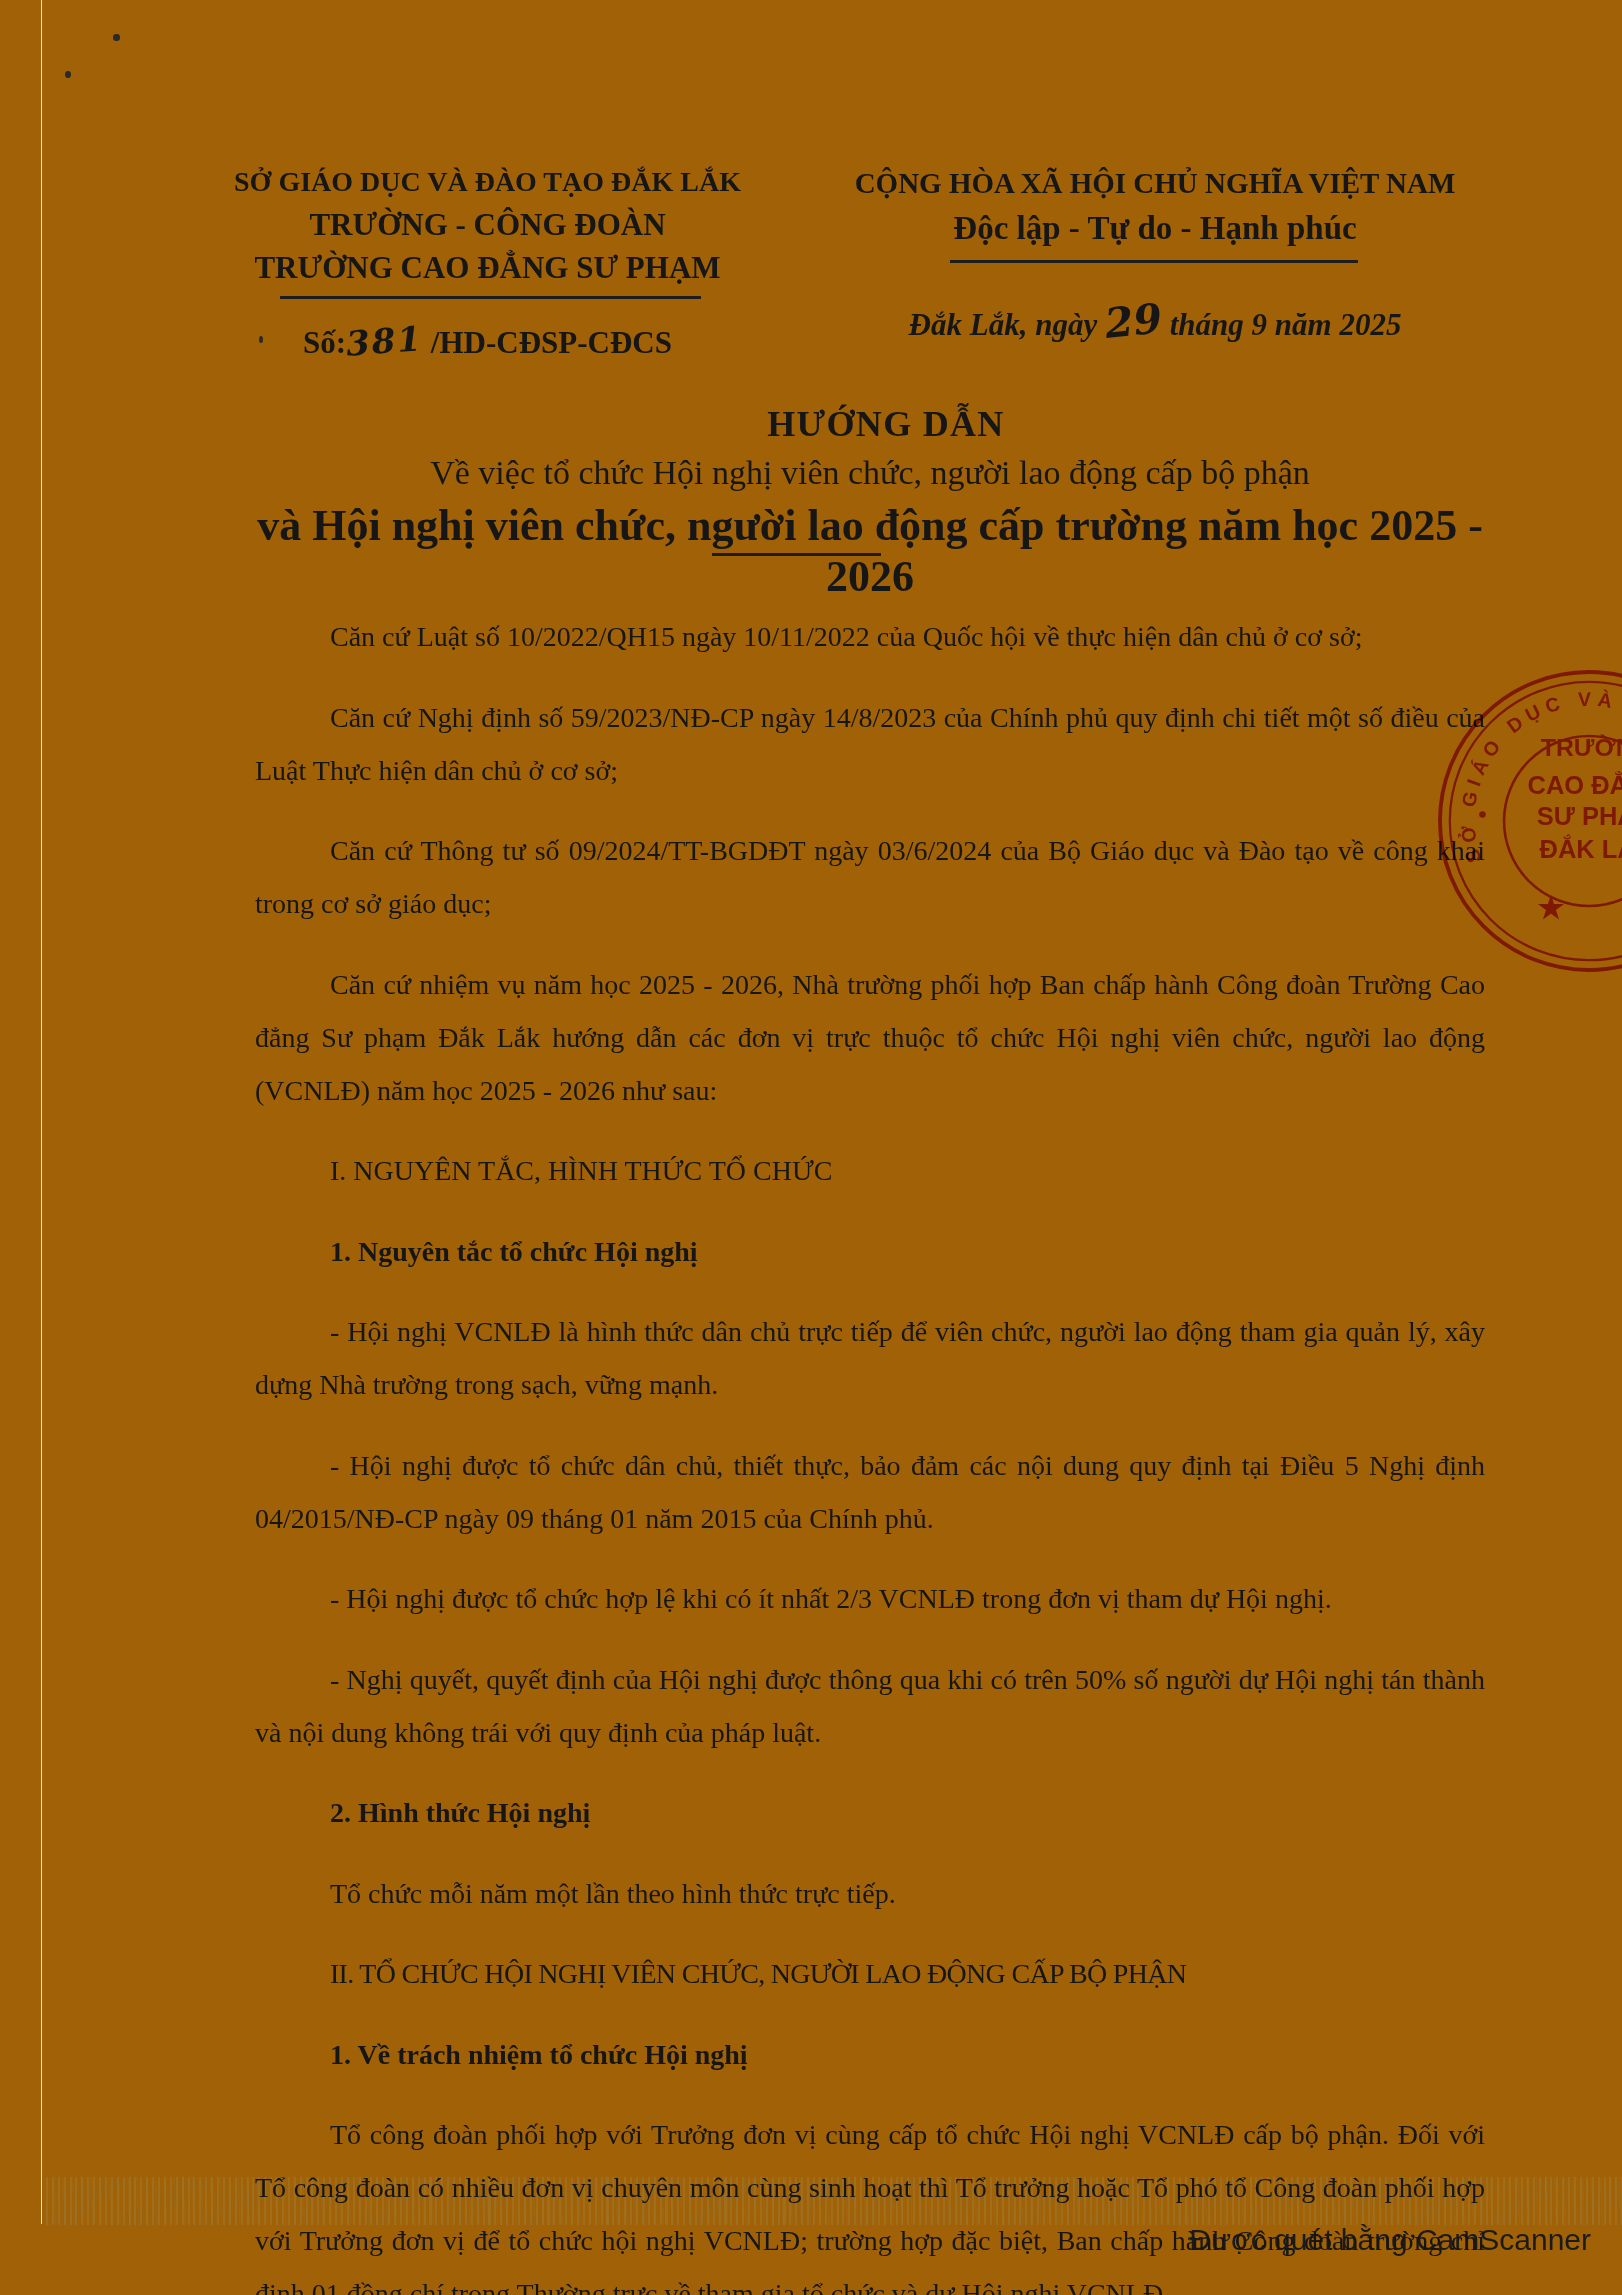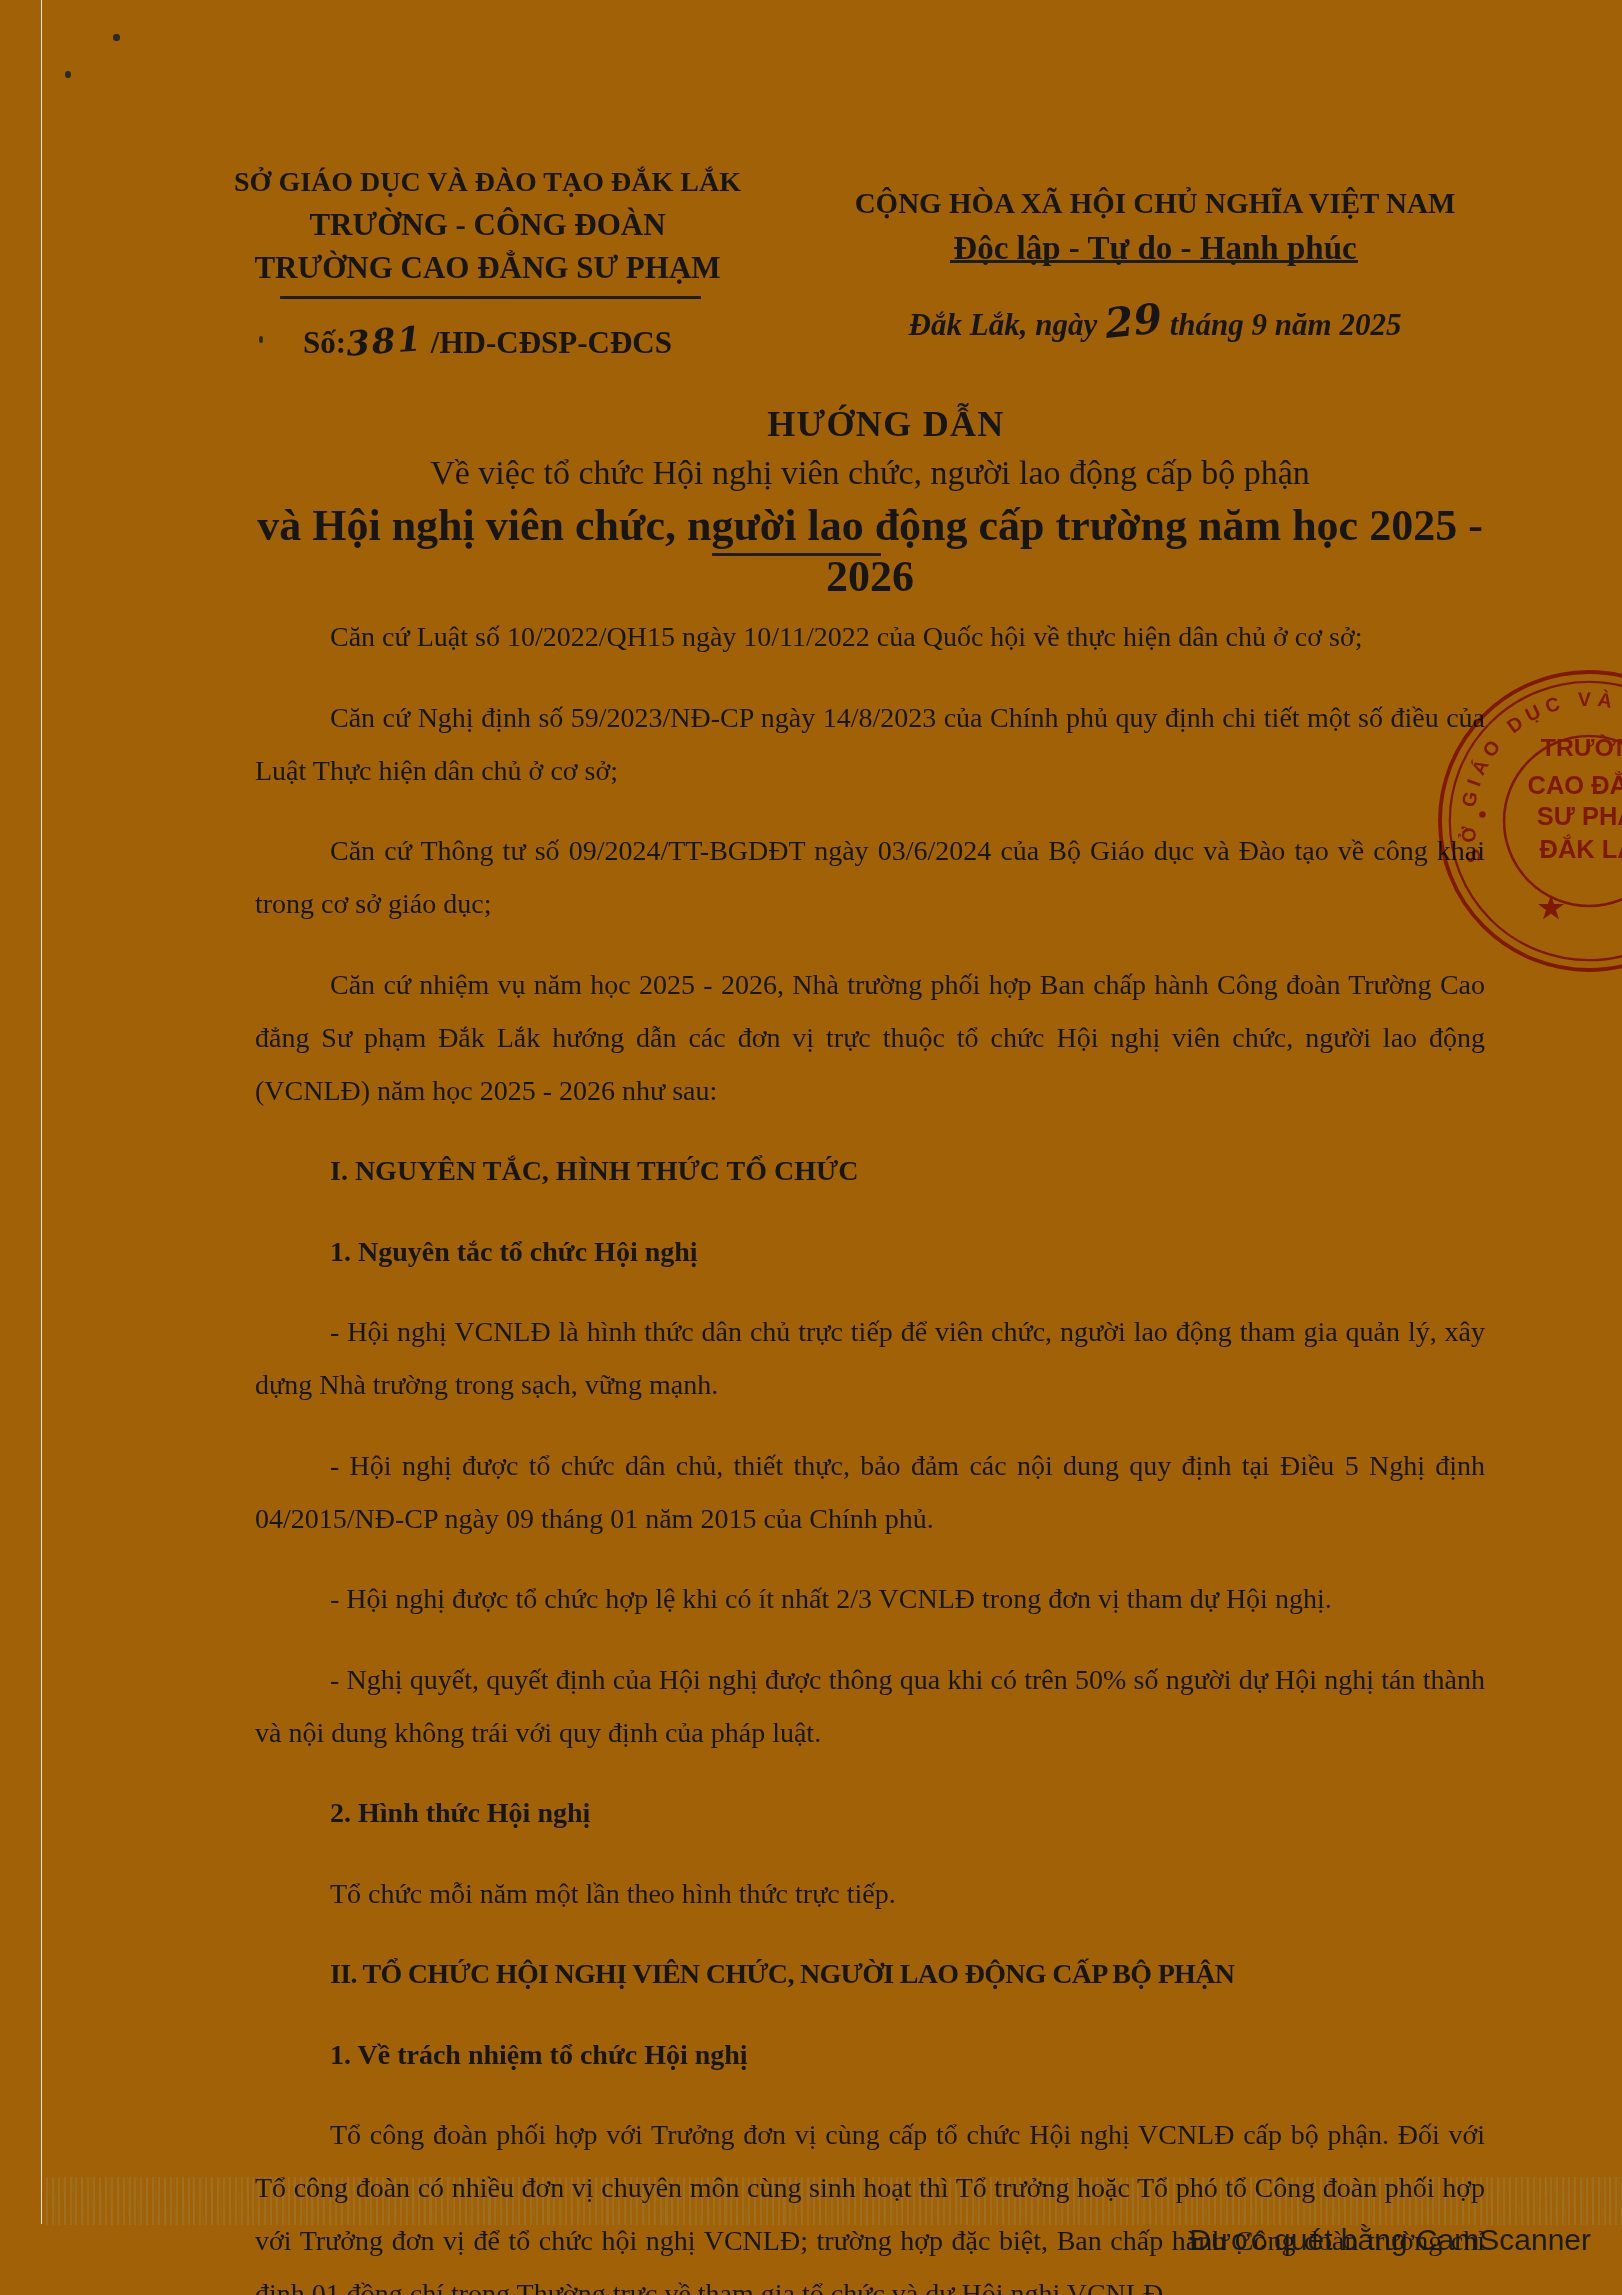--- a/index.html
+++ b/index.html
@@ -24,38 +24,38 @@
   }
   
   .hdr-left{position:absolute;left:203px;top:161px;width:569px;text-align:center;font-weight:700;}
   .hdr-left .l1{font-size:28px;line-height:42px;}
   .hdr-left .l2{font-size:31px;line-height:43px;}
   .hdr-left .l3{font-size:31px;line-height:44px;}
   .rule{position:absolute;background:#1d1d1d;}
   .hdr-left-rule{left:280px;top:296px;width:421px;height:2.6px;}
   .so-line{position:absolute;left:203px;top:321px;width:569px;text-align:center;font-size:31px;font-weight:700;white-space:nowrap;}
   .hdr-right{position:absolute;left:818px;top:162px;width:674px;text-align:center;font-weight:700;}
-  .hdr-right .l1{font-size:29px;line-height:43px;margin-top:20px;}
+  .hdr-right .l1{font-size:29px;line-height:43px;}
   .hdr-right .l2{font-size:33px;line-height:47px;}
   .hdr-right-rule{left:950px;top:260px;width:408px;height:2.6px;}
   .date-line{position:absolute;left:818px;top:307px;width:674px;text-align:center;font-size:31px;font-style:italic;font-weight:700;white-space:nowrap;}
   .hand{font-family:"DejaVu Serif", serif;font-style:italic;font-weight:700;display:inline-block;}
   .hand-so{font-size:34px;transform:rotate(-4deg);letter-spacing:2px;}
   .hand-day{font-size:41px;transform:rotate(-6deg);line-height:0;}
   
   .title-main{position:absolute;left:271px;top:403px;width:1230px;text-align:center;font-size:36px;font-weight:700;letter-spacing:1.3px;}
   .title-sub1{position:absolute;left:255px;top:454px;width:1230px;text-align:center;font-size:34px;font-weight:400;}
   .title-sub2{position:absolute;left:255px;top:500px;width:1230px;text-align:center;font-size:44px;font-weight:700;}
   .title-rule{left:712px;top:553px;width:169px;height:2.6px;}
   
   .body-col{position:absolute;left:255px;top:610px;width:1230px;font-size:28px;line-height:53px;z-index:2;}
   .body-col .blk{margin:27.5px 0 0 0;}
   .body-col .blk:first-child{margin-top:0;}
   .para{text-align:justify;text-indent:75px;}
-  .h-roman{font-weight:700;text-indent:75px;white-space:nowrap;}
+  .h-roman{font-weight:400;text-indent:75px;white-space:nowrap;}
   .h-roman.condensed{letter-spacing:-0.7px;}
   .h-num{font-weight:700;text-indent:75px;}
   
   .stamp{position:absolute;left:1406px;top:638px;width:366px;height:366px;z-index:5;mix-blend-mode:multiply;opacity:.92;}
   .stamp text{font-family:"Liberation Sans", sans-serif;font-weight:700;}
   .stamp .ring-txt{font-size:30px;letter-spacing:9px;}
   .stamp .in1{font-size:38px;}
   .stamp .in2{font-size:39px;}
   .stamp .star{font-size:46px;}
   

